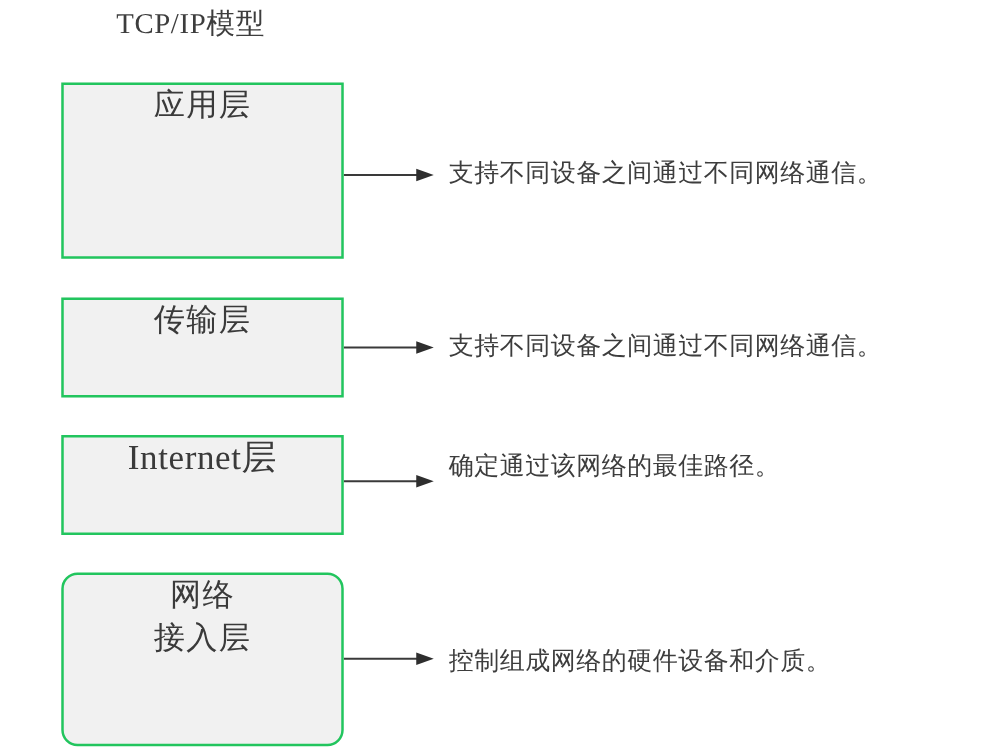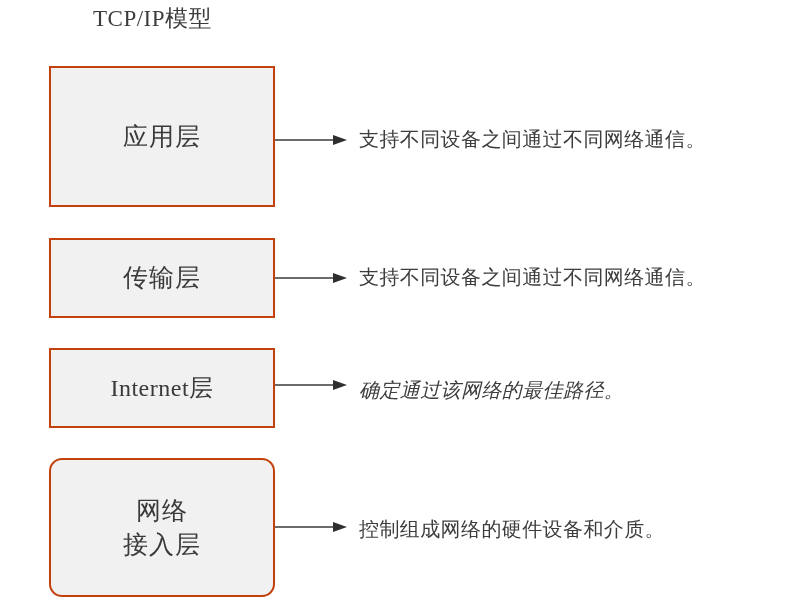--- a/index.html
+++ b/index.html
@@ -39,36 +39,36 @@
     position: absolute;
     left: 0;
     width: 787px;
   }
 
   .layer-box {
     position: absolute;
     left: 49px;
     box-sizing: border-box;
     background: #f1f1f1;
-    border: 2px solid #c2410c;
+    border: 2px solid #22c55e;
     width: 226px;
     display: flex;
-    align-items: center;
+    align-items: flex-start;
     justify-content: center;
     text-align: center;
   }
   .layer-box-label {
     font-size: 25px;
     line-height: 34px;
     color: #3a3a3a;
     letter-spacing: 1px;
     white-space: pre-line;
   }
   .layer-box-label.latin {
-    font-size: 24px;
+    font-size: 28px;
     letter-spacing: 0.5px;
   }
 
   
   .connector {
     position: absolute;
     left: 275px;
     width: 74px;
     height: 14px;
   }
@@ -123,21 +123,21 @@
   <div class="layer-row">
     <div class="layer-box" id="box-2" style="top: 348px; height: 80px;">
       <span class="layer-box-label latin">Internet层</span>
     </div>
     <div class="connector" id="arrow-2" style="top: 378px;">
       <svg width="74" height="14" viewBox="0 0 74 14" xmlns="http://www.w3.org/2000/svg">
         <line x1="0" y1="7" x2="60" y2="7" stroke="#3a3a3a" stroke-width="1.6"></line>
         <polygon points="58,2 72,7 58,12" fill="#2e2e2e"></polygon>
       </svg>
     </div>
-    <div class="layer-desc" id="desc-2" style="top: 377px; font-style: italic;">确定通过该网络的最佳路径。</div>
+    <div class="layer-desc" id="desc-2" style="top: 360px;">确定通过该网络的最佳路径。</div>
   </div>
 
   <div class="layer-row">
     <div class="layer-box" id="box-3" style="top: 458px; height: 139px; border-radius: 13px;">
       <span class="layer-box-label">网络
 接入层</span>
     </div>
     <div class="connector" id="arrow-3" style="top: 520px;">
       <svg width="74" height="14" viewBox="0 0 74 14" xmlns="http://www.w3.org/2000/svg">
         <line x1="0" y1="7" x2="60" y2="7" stroke="#3a3a3a" stroke-width="1.6"></line>

